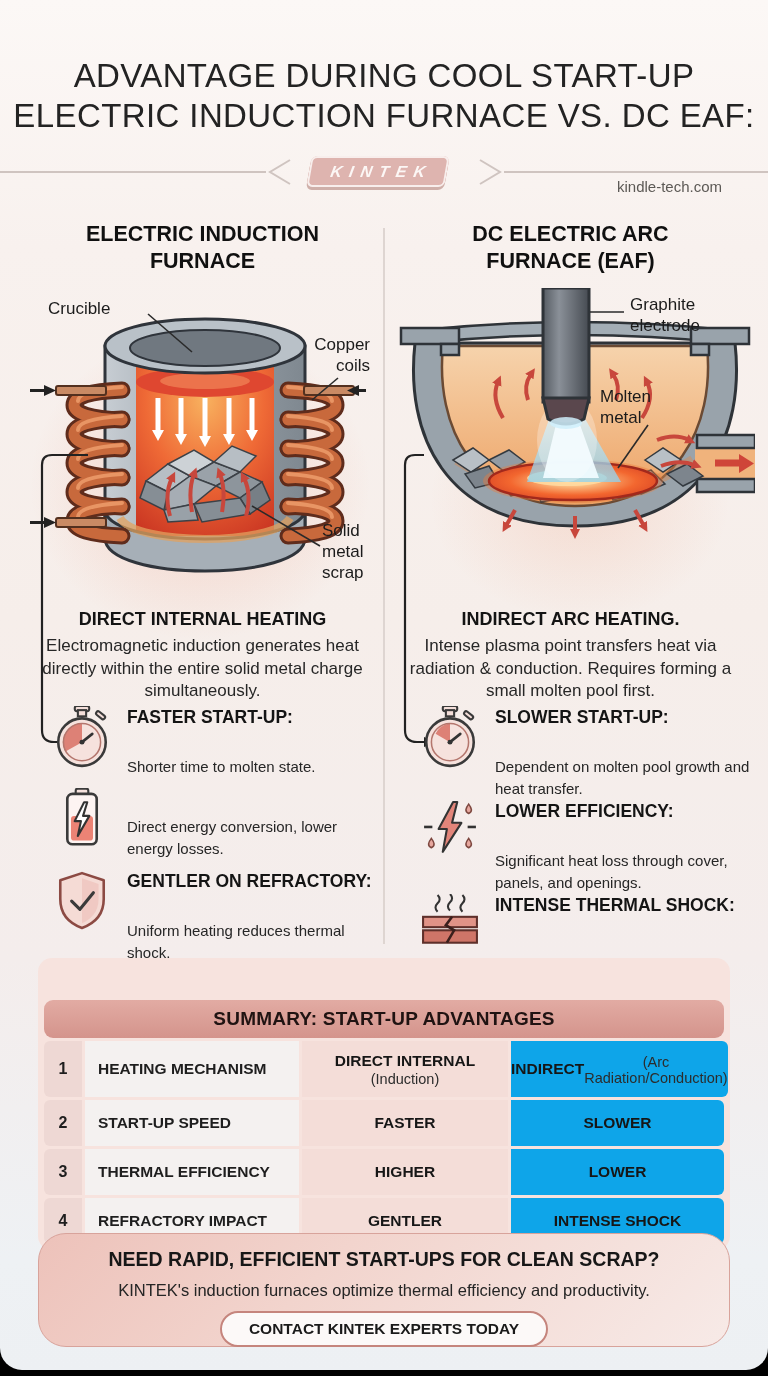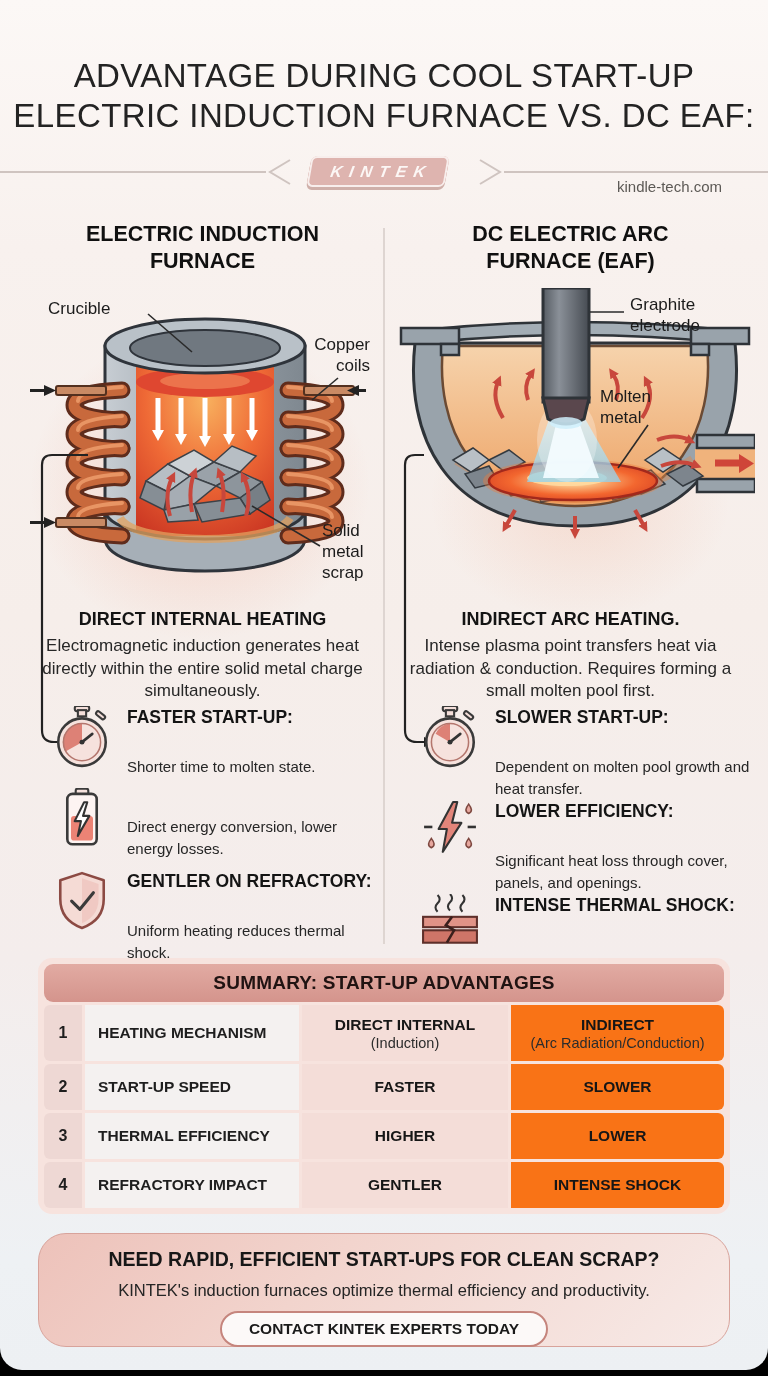--- a/index.html
+++ b/index.html
@@ -33,28 +33,28 @@
   .ficon{width:60px;min-width:60px;display:flex;justify-content:center;}
   .ftitle{font-weight:bold;font-size:17.5px;line-height:22px;color:#141414;}
   .fdesc{font-size:15px;line-height:22px;color:#262626;margin-top:28px;}
   .overlay{position:absolute;left:0;top:215px;pointer-events:none;}
   .fx{position:absolute;}
   
   .summary{position:absolute;left:38px;top:958px;width:692px;box-sizing:border-box;
            border-radius:14px;background:#f7e3de;padding:6px;}
   .tbl-header{height:38px;border-radius:9px;background:linear-gradient(180deg,#e2aba3,#d4948c);
               display:flex;align-items:center;justify-content:center;font-weight:bold;
-              font-size:19px;color:#201312;letter-spacing:.2px;}
+              font-size:19px;color:#201312;letter-spacing:.2px;margin-top:36px;}
   .trow{display:grid;grid-template-columns:38px 214px 206px 1fr;gap:0 3px;margin-top:3px;}
   .trow>div{display:flex;align-items:center;box-sizing:border-box;}
   .r-tall>div{min-height:56px;} .r-std>div{min-height:46px;}
   .c-num{justify-content:center;background:#eed8d4;font-weight:bold;font-size:16px;border-radius:6px 0 0 6px;}
   .c-attr{background:#f4f1f0;font-weight:bold;font-size:15.5px;padding-left:13px;}
   .c-ind{background:#f4ddd8;flex-direction:column;justify-content:center;text-align:center;}
-  .c-eaf{background:#f97316;flex-direction:column;justify-content:center;text-align:center;border-radius:0 6px 6px 0;}
+  .c-eaf{background:#0ea5e9;flex-direction:row;justify-content:center;text-align:center;border-radius:0 6px 6px 0;}
   .val{font-weight:bold;font-size:15.5px;color:#161616;}
   .subv{font-weight:normal;font-size:14.5px;margin-top:1px;color:#2c2c2c;}
   
   .cta{position:absolute;left:38px;top:1233px;width:692px;height:114px;box-sizing:border-box;
        border-radius:28px;border:1px solid #d8a39b;text-align:center;padding-top:14px;
        background:linear-gradient(135deg,#edc2ba 0%,#f2d4cd 40%,#f7eae7 100%);}
   .cta-title{font-weight:bold;font-size:19.5px;color:#171717;}
   .cta-sub{font-size:16.5px;margin-top:10px;color:#252525;}
   .cta-btn{display:inline-block;margin-top:11px;padding:7px 27px;border:2px solid #c5857d;border-radius:20px;
            background:#fcf9f8;font-weight:bold;font-size:15.5px;color:#1a1a1a;cursor:pointer;}

